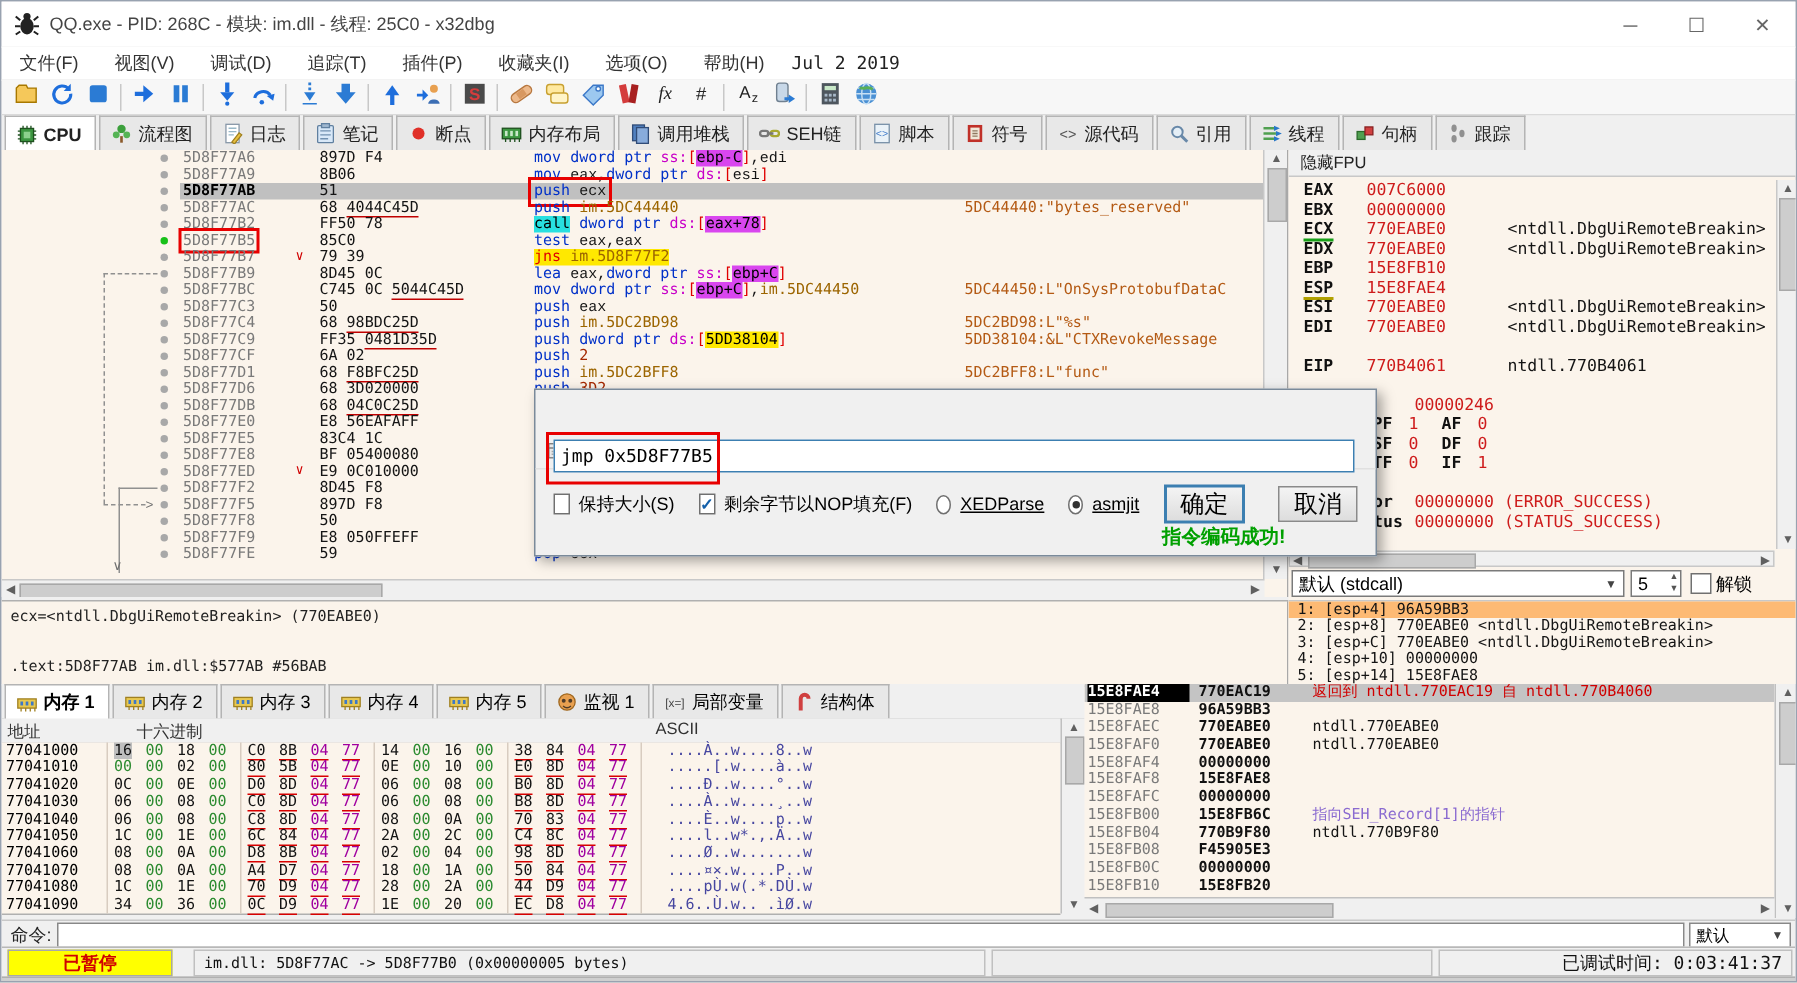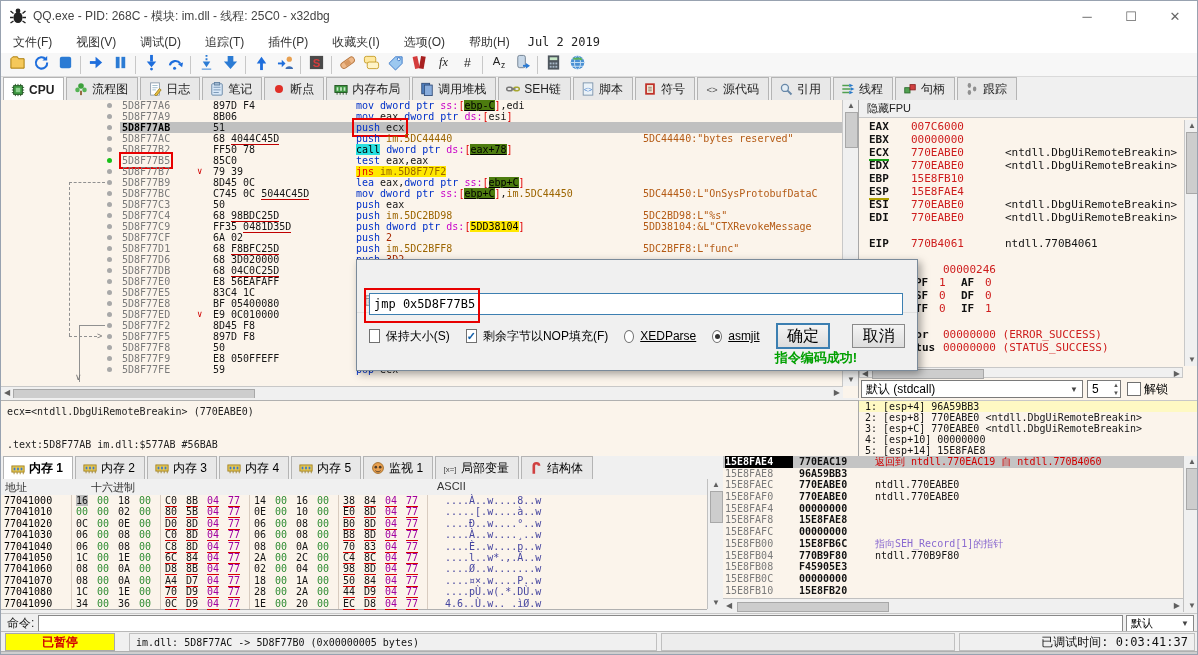--- a/index.html
+++ b/index.html
@@ -31,22 +31,22 @@
   .dot.green{background:#18C018;}
   .daddr{position:absolute;left:121px;color:#7A7A7A;}
   .daddr.selA{color:#000;font-weight:bold;}
   .darr{position:absolute;left:196px;color:#D00000;font-size:9px;}
   .dbytes{position:absolute;left:212px;color:#141414;}
   .dinstr{position:absolute;left:355px;}
   .dcomment{position:absolute;left:642px;right:16px;overflow:hidden;color:#B45A14;}
   .rboxA{outline:2px solid #E80000;outline-offset:1px;}
   .rboxI{outline:2px solid #E80000;outline-offset:2px;}
   .mn{color:#0030C8;} .mnr{color:#E00000;} .mnc{color:#000;background:#28E0E0;}
-  .sg{color:#C800C8;} .br{color:#E00000;} .cb{color:#000;background:#4d7c0f;text-decoration:underline;}
-  .im{color:#9C6500;} .num{color:#A52800;} .k{color:#141414;} .yb{background:#FFE800;}
+  .sg{color:#C800C8;} .br{color:#E00000;} .cb{color:#000;background:#d946ef;}
+  .im{color:#9C6500;} .num{color:#A52800;} .k{color:#141414;font-family:Liberation Mono, monospace;} .yb{background:#FFE800;}
   .u{border-bottom:1px solid #C00000;}
   .jline{position:absolute;}
   #dis-vscroll{position:absolute;right:0;top:0;width:15px;height:286px;background:#F0F0F0;border-left:1px solid #C8C8C8;}
   #dis-hscroll{position:absolute;left:0;top:286px;width:842px;height:12px;background:#F0F0F0;border-top:1px solid #C8C8C8;}
   .thumbV{position:absolute;left:2px;width:11px;background:#CDCDCD;border:1px solid #A8A8A8;}
   .thumbH{position:absolute;top:2px;height:8px;background:#CDCDCD;border:1px solid #A8A8A8;}
   .scArrow{position:absolute;color:#606060;font-size:8px;line-height:8px;}
   #infobox{position:absolute;left:0;top:399px;width:857px;height:56px;background:#FBF4EB;border-top:1px solid #B0B0B0;border-right:1px solid #A8A8A8;border-bottom:1px solid #B0B0B0;font-family:"DejaVu Sans Mono",monospace;font-size:10px;color:#222;}
   #infobox .l1{position:absolute;left:6px;top:5px;}
   #infobox .l2{position:absolute;left:6px;top:38px;}
@@ -65,21 +65,21 @@
   .flv{position:absolute;color:#CE1C1C;}
   #regs-hscroll{position:absolute;left:0;top:267px;width:324px;height:11px;background:#F0F0F0;border:1px solid #C8C8C8;box-sizing:border-box;}
   #regs-vscroll{position:absolute;right:0;top:20px;width:14px;height:246px;background:#F0F0F0;border-left:1px solid #C8C8C8;}
   #callconv{position:absolute;left:0;top:279px;width:340px;height:20px;display:flex;align-items:center;font-size:12px;}
   #cc-select{width:222px;height:18px;border:1px solid #7A7A7A;background:#FFF;margin-left:2px;display:flex;align-items:center;justify-content:space-between;padding:0 4px;box-sizing:border-box;}
   #cc-count{width:34px;height:18px;border:1px solid #7A7A7A;background:#FFF;margin-left:4px;display:flex;align-items:center;padding-left:4px;box-sizing:border-box;position:relative;}
   #cc-count .spin{position:absolute;right:1px;top:0;font-size:6px;line-height:8px;color:#555;}
   #cc-unlock{display:flex;align-items:center;gap:3px;margin-left:6px;}
   #args{position:absolute;left:0;top:300px;width:340px;height:56px;border-top:1px solid #C8C8C8;font-family:"DejaVu Sans Mono",monospace;font-size:10px;background:#FBF4EB;}
   .arow{height:11px;line-height:11px;white-space:pre;color:#141414;padding-left:6px;}
-  .arow.sel{background:#fef9c3;}
+  .arow.sel{background:#fdba74;}
 
   
   #dialog{position:absolute;left:355px;top:258px;width:560px;height:110px;background:#F0F0F0;border:1px solid #7A8A9A;box-shadow:3px 3px 8px rgba(0,0,0,0.35);z-index:50;font-size:12px;}
   #dlg-title{position:absolute;left:0;top:0;width:100%;height:24px;display:flex;align-items:center;border-bottom:1px solid #E0E0E0;margin-top:28px;}
   #dlg-title svg{width:15px;height:15px;margin:0 5px 0 7px;}
   #dlg-close{position:absolute;right:4px;top:2px;width:28px;height:20px;display:flex;align-items:center;justify-content:center;color:#444;font-size:13px;}
   #dlg-input{position:absolute;left:12px;top:33px;width:524px;height:20px;border:1px solid #3C7FB1;background:#FFF;font-family:"DejaVu Sans Mono",monospace;font-size:12px;padding:0 4px;color:#000;box-sizing:content-box;line-height:20px;}
   #dlg-redbox{position:absolute;left:7px;top:28px;width:112px;height:31px;border:2px solid #E80000;z-index:5;}
   #dlg-row{position:absolute;left:12px;top:64px;width:536px;height:24px;display:flex;align-items:center;gap:6px;white-space:nowrap;}
   .cbx{width:12px;height:12px;border:1px solid #707070;background:#FFF;display:inline-flex;align-items:center;justify-content:center;font-size:11px;color:#1460AA;font-weight:bold;}

